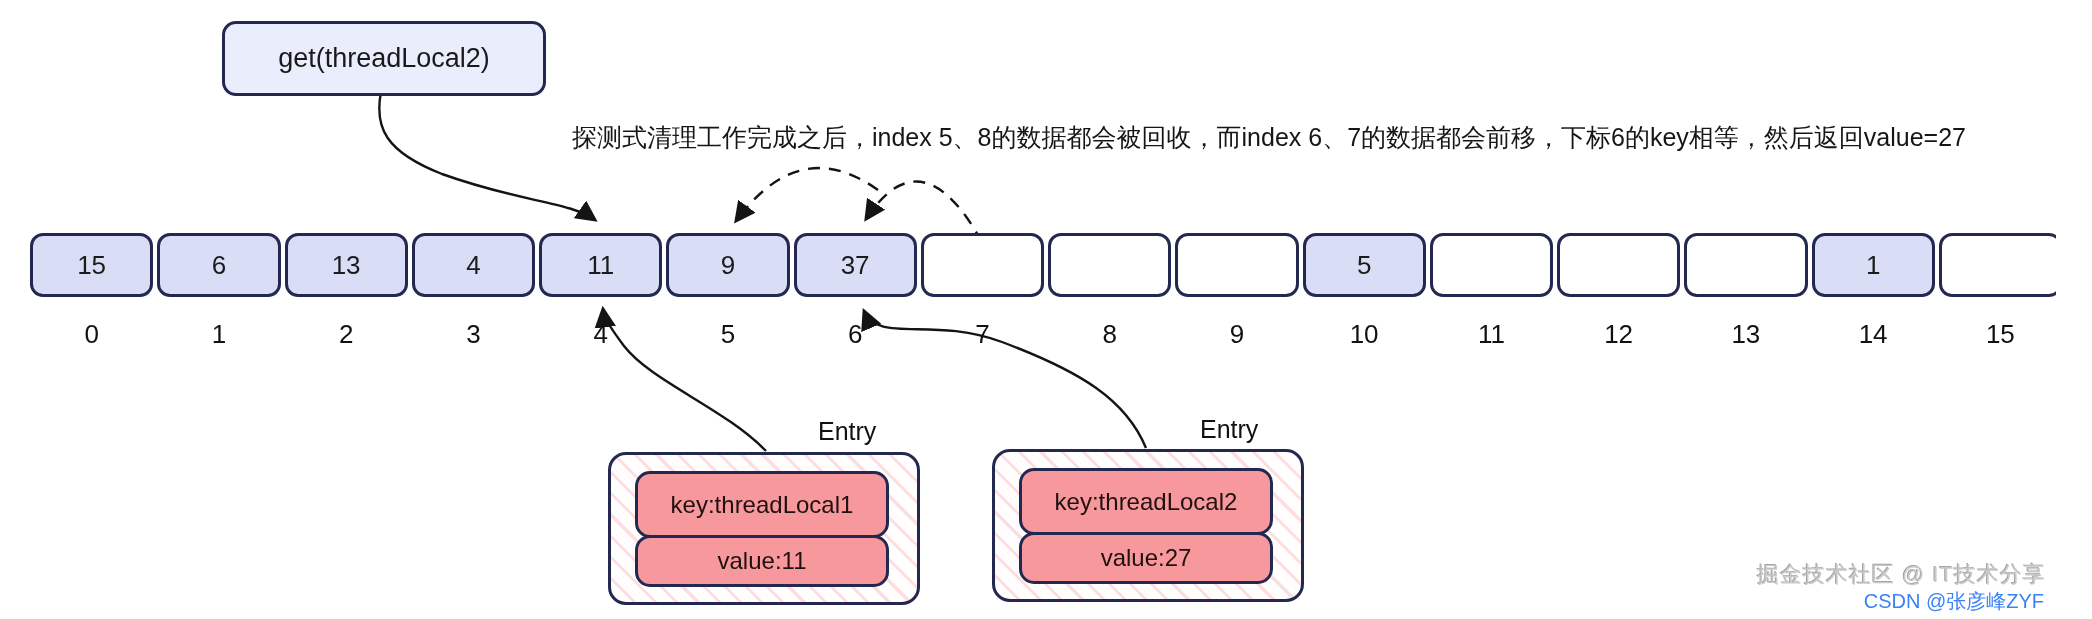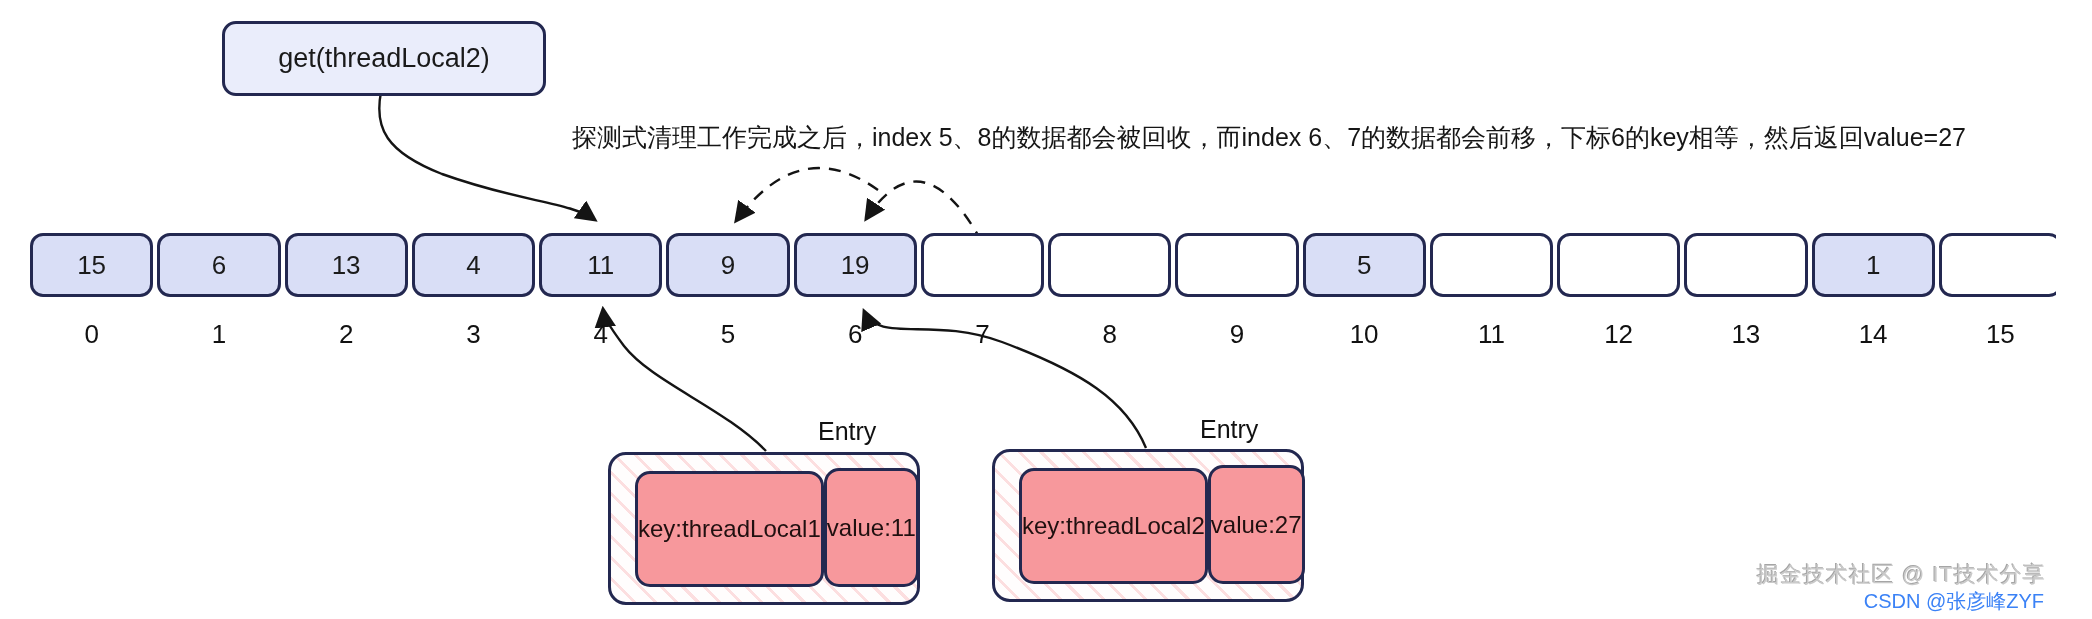--- a/index.html
+++ b/index.html
@@ -56,21 +56,21 @@
     position:absolute;width:312px;height:153px;box-sizing:border-box;
     border:3px solid #232850;border-radius:18px;
     background:
       repeating-linear-gradient(45deg,
         rgba(246,152,156,0.30) 0px, rgba(246,152,156,0.30) 3px,
         rgba(255,255,255,0) 3px, rgba(255,255,255,0) 15px),
       #fffdfd;
   }
   .entry-inner{
     position:absolute;left:24px;right:28px;top:16px;bottom:15px;
-    display:flex;flex-direction:row;
+    display:flex;flex-direction:column;
   }
   .pill{
     box-sizing:border-box;border:3px solid #232850;border-radius:15px;
     background:#f7989c;display:flex;align-items:center;justify-content:center;
     font-size:24px;color:#201010;
   }
   .pill.key{flex:1.35;}
   .pill.value{flex:1;margin-top:-3px;}
 
   
@@ -114,21 +114,21 @@
 
   <div class="annotation">探测式清理工作完成之后，index 5、8的数据都会被回收，而index 6、7的数据都会前移，下标6的key相等，然后返回value=27</div>
 
   <div class="cells-row" id="cells-row">
       <div class="cell filled">15</div>
       <div class="cell filled">6</div>
       <div class="cell filled">13</div>
       <div class="cell filled">4</div>
       <div class="cell filled">11</div>
       <div class="cell filled">9</div>
-      <div class="cell filled">19</div>
+      <div class="cell filled">37</div>
       <div class="cell"></div>
       <div class="cell"></div>
       <div class="cell"></div>
       <div class="cell filled">5</div>
       <div class="cell"></div>
       <div class="cell"></div>
       <div class="cell"></div>
       <div class="cell filled">1</div>
       <div class="cell"></div>
     </div>

